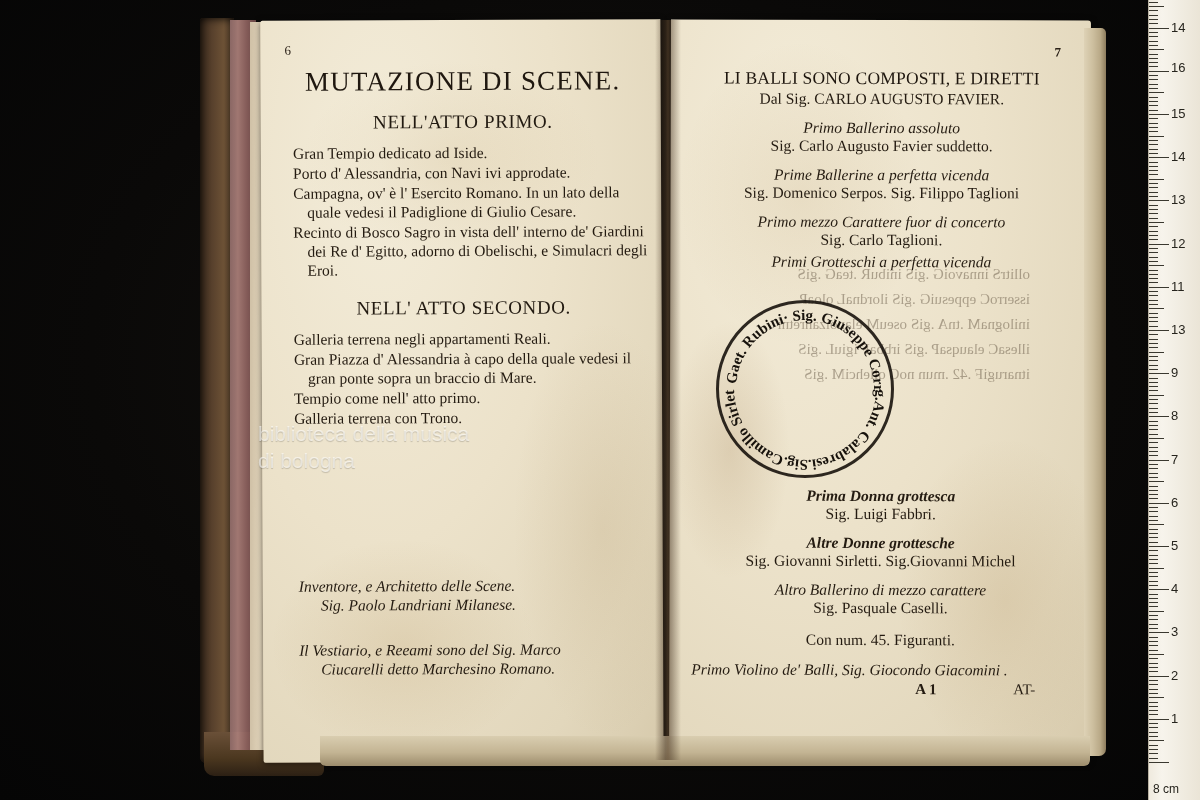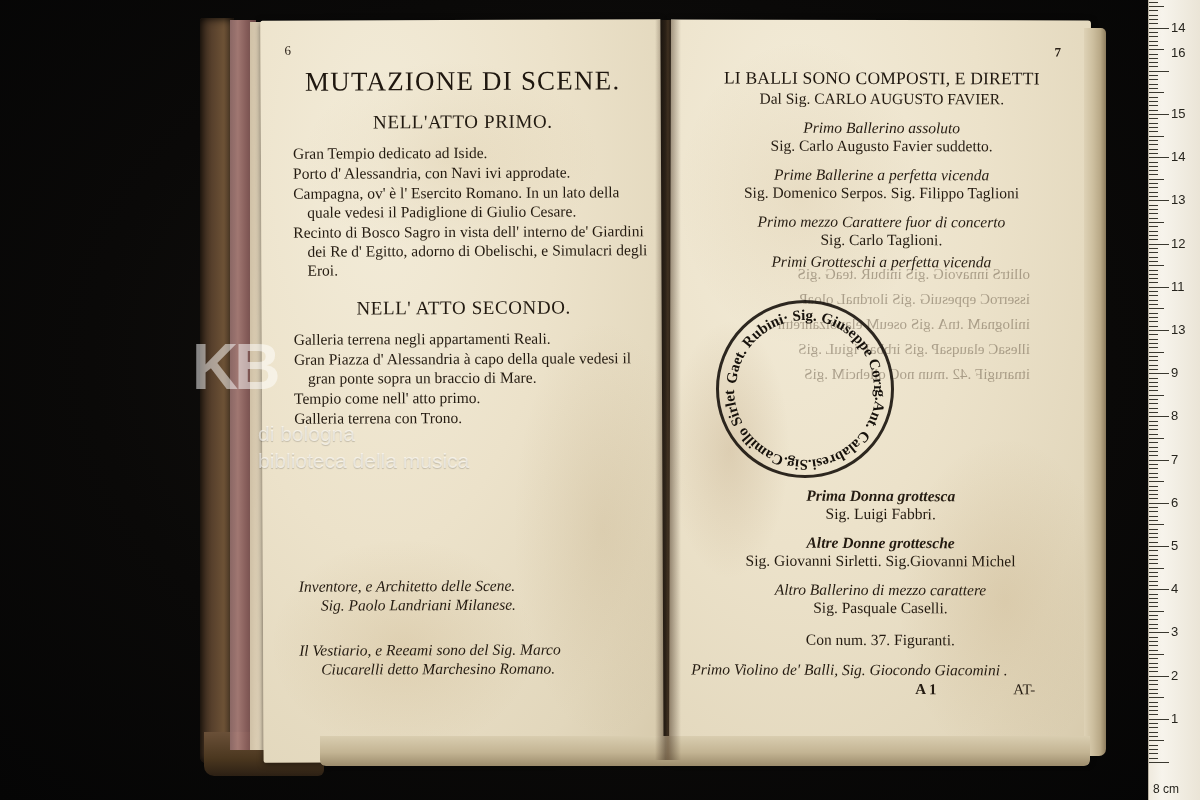--- a/index.html
+++ b/index.html
@@ -378,21 +378,21 @@
         </div>
         <div class="cast-group">
           <div class="role" style="font-weight:bold;">Altre Donne grottesche</div>
           <div class="name">Sig. Giovanni Sirletti. Sig.Giovanni Michel</div>
         </div>
         <div class="cast-group">
           <div class="role">Altro Ballerino di mezzo carattere</div>
           <div class="name">Sig. Pasquale Caselli.</div>
         </div>
         <div class="cast-group" style="margin-top:14px;">
-          <span>Con num. 37. Figuranti.</span>
+          <span>Con num. 45. Figuranti.</span>
         </div>
         <div class="cast-group ital" style="margin-top:12px;text-align:left;padding-left:8px;">
           <span>Primo Violino de' Balli, Sig. Giocondo Giacomini .</span>
         </div>
         <div style="position:relative;height:22px;margin-top:2px;font-size:15px;">
           <span style="position:absolute;left:232px;font-weight:bold;">A 1</span>
           <span style="position:absolute;left:330px;">AT-</span>
         </div>
       </div>
     </div>
@@ -419,24 +419,23 @@
         <text>
           <textPath href="#circTop" startOffset="50%" text-anchor="middle">Sig. Gaet. Rubini· Sig. Giuseppe Corresi.</textPath>
         </text>
         <text>
           <textPath href="#circBot" startOffset="50%" text-anchor="middle">Sig.Ant. Calabresi.Sig.Camillo Sirletti.</textPath>
         </text>
       </svg>
     </div>
   </div>
 
-  <div class="wm-logo">KB</div>
   <div class="watermark">
+    <div>biblioteca della musica</div>
     <div>di bologna</div>
-    <div>biblioteca della musica</div>
   </div>
 
   <div id="ruler">
     <div class="unit">8 cm</div>
 
   <div class="tick major" style="top: 762px;"></div>
       <div class="tick minor" style="top: 757.68px; width: 9px;"></div>
       <div class="tick minor" style="top: 753.36px; width: 9px;"></div>
       <div class="tick minor" style="top: 749.04px; width: 9px;"></div>
       <div class="tick minor" style="top: 744.72px; width: 9px;"></div>
@@ -604,21 +603,21 @@
       <div class="tick minor" style="top: 109.68px; width: 9px;"></div>
       <div class="tick minor" style="top: 105.36px; width: 9px;"></div>
       <div class="tick minor" style="top: 101.04px; width: 9px;"></div>
       <div class="tick minor" style="top: 96.72px; width: 9px;"></div>
       <div class="tick minor" style="top: 92.4px; width: 15px;"></div>
       <div class="tick minor" style="top: 88.08px; width: 9px;"></div>
       <div class="tick minor" style="top: 83.76px; width: 9px;"></div>
       <div class="tick minor" style="top: 79.44px; width: 9px;"></div>
       <div class="tick minor" style="top: 75.12px; width: 9px;"></div>
       <div class="tick major" style="top: 70.8px;"></div>
-      <div class="num" style="top: 53px;">16</div>
+      <div class="num" style="top: 68px;">16</div>
       <div class="tick minor" style="top: 66.48px; width: 9px;"></div>
       <div class="tick minor" style="top: 62.16px; width: 9px;"></div>
       <div class="tick minor" style="top: 57.84px; width: 9px;"></div>
       <div class="tick minor" style="top: 53.52px; width: 9px;"></div>
       <div class="tick minor" style="top: 49.2px; width: 15px;"></div>
       <div class="tick minor" style="top: 44.88px; width: 9px;"></div>
       <div class="tick minor" style="top: 40.56px; width: 9px;"></div>
       <div class="tick minor" style="top: 36.24px; width: 9px;"></div>
       <div class="tick minor" style="top: 31.92px; width: 9px;"></div>
       <div class="tick major" style="top: 27.6px;"></div>

